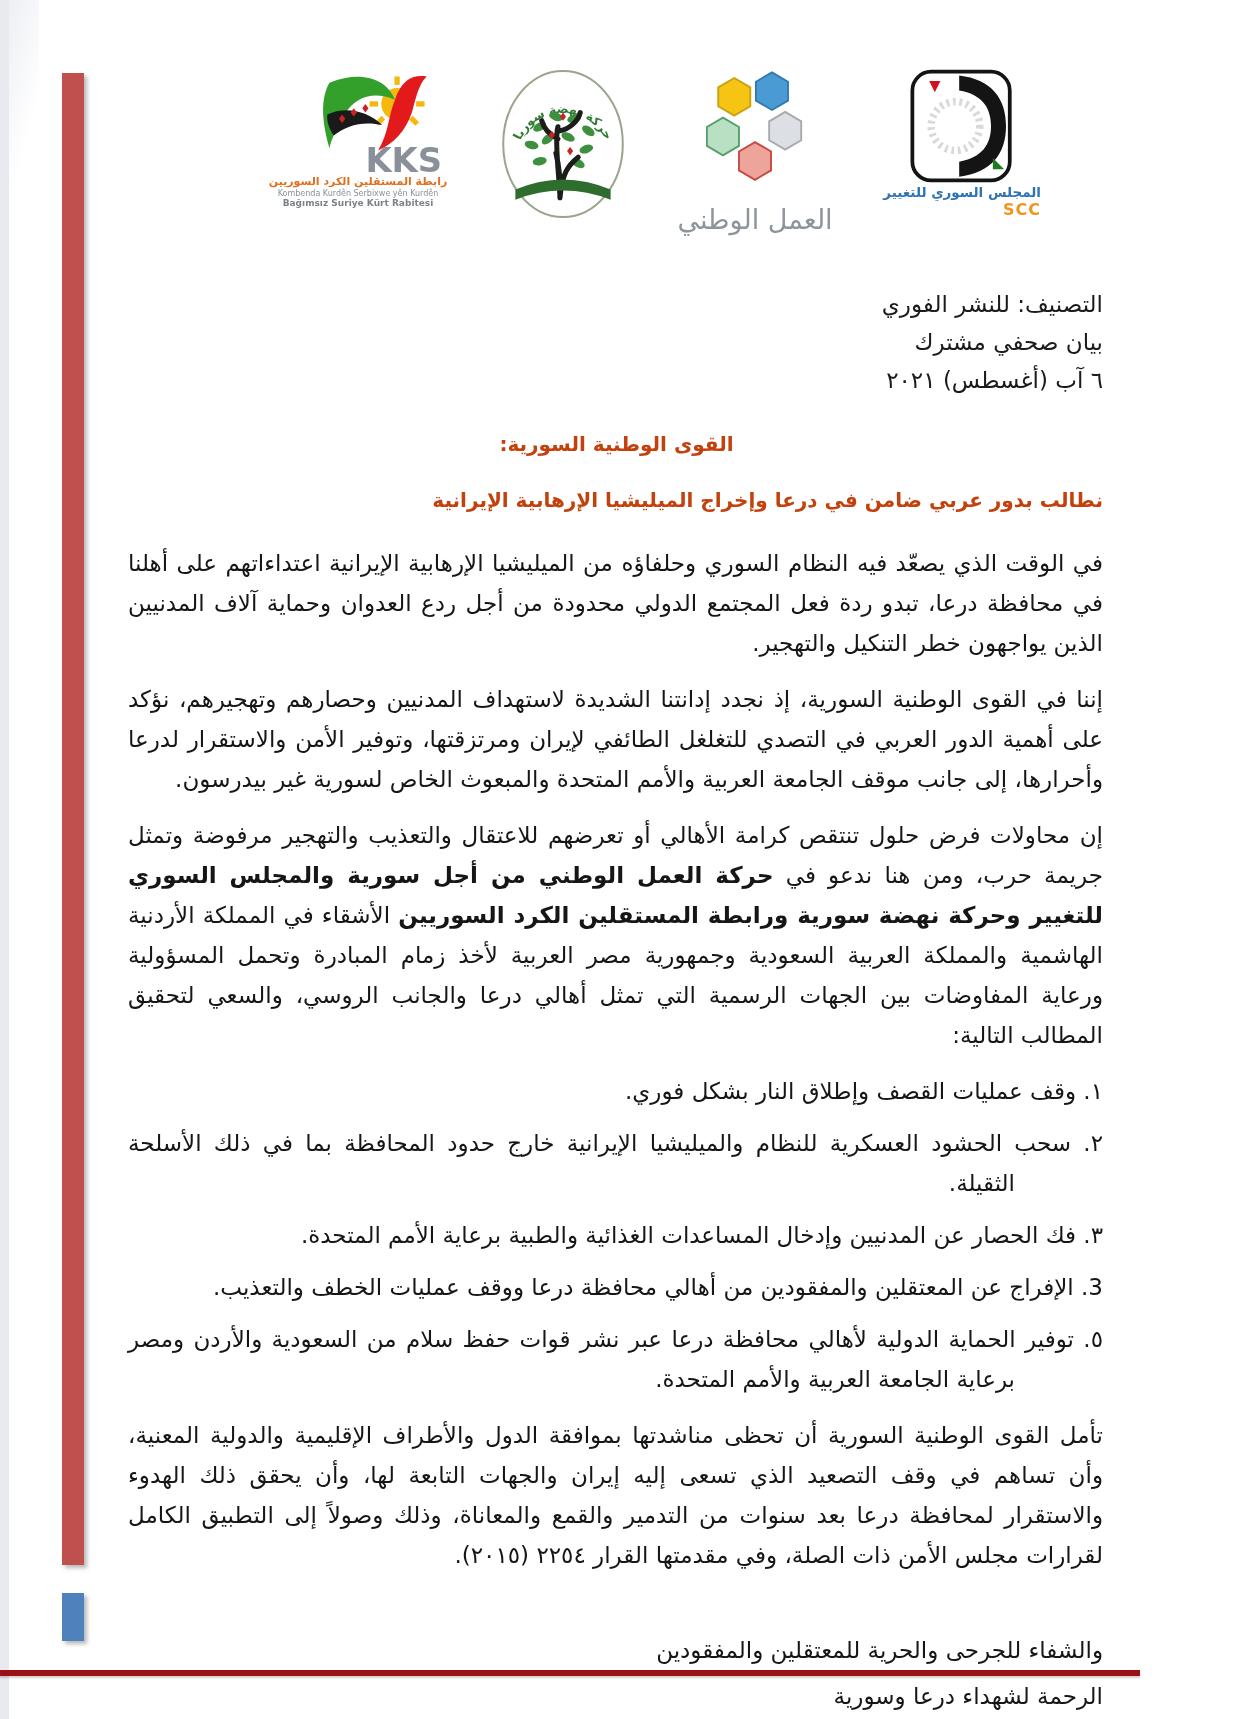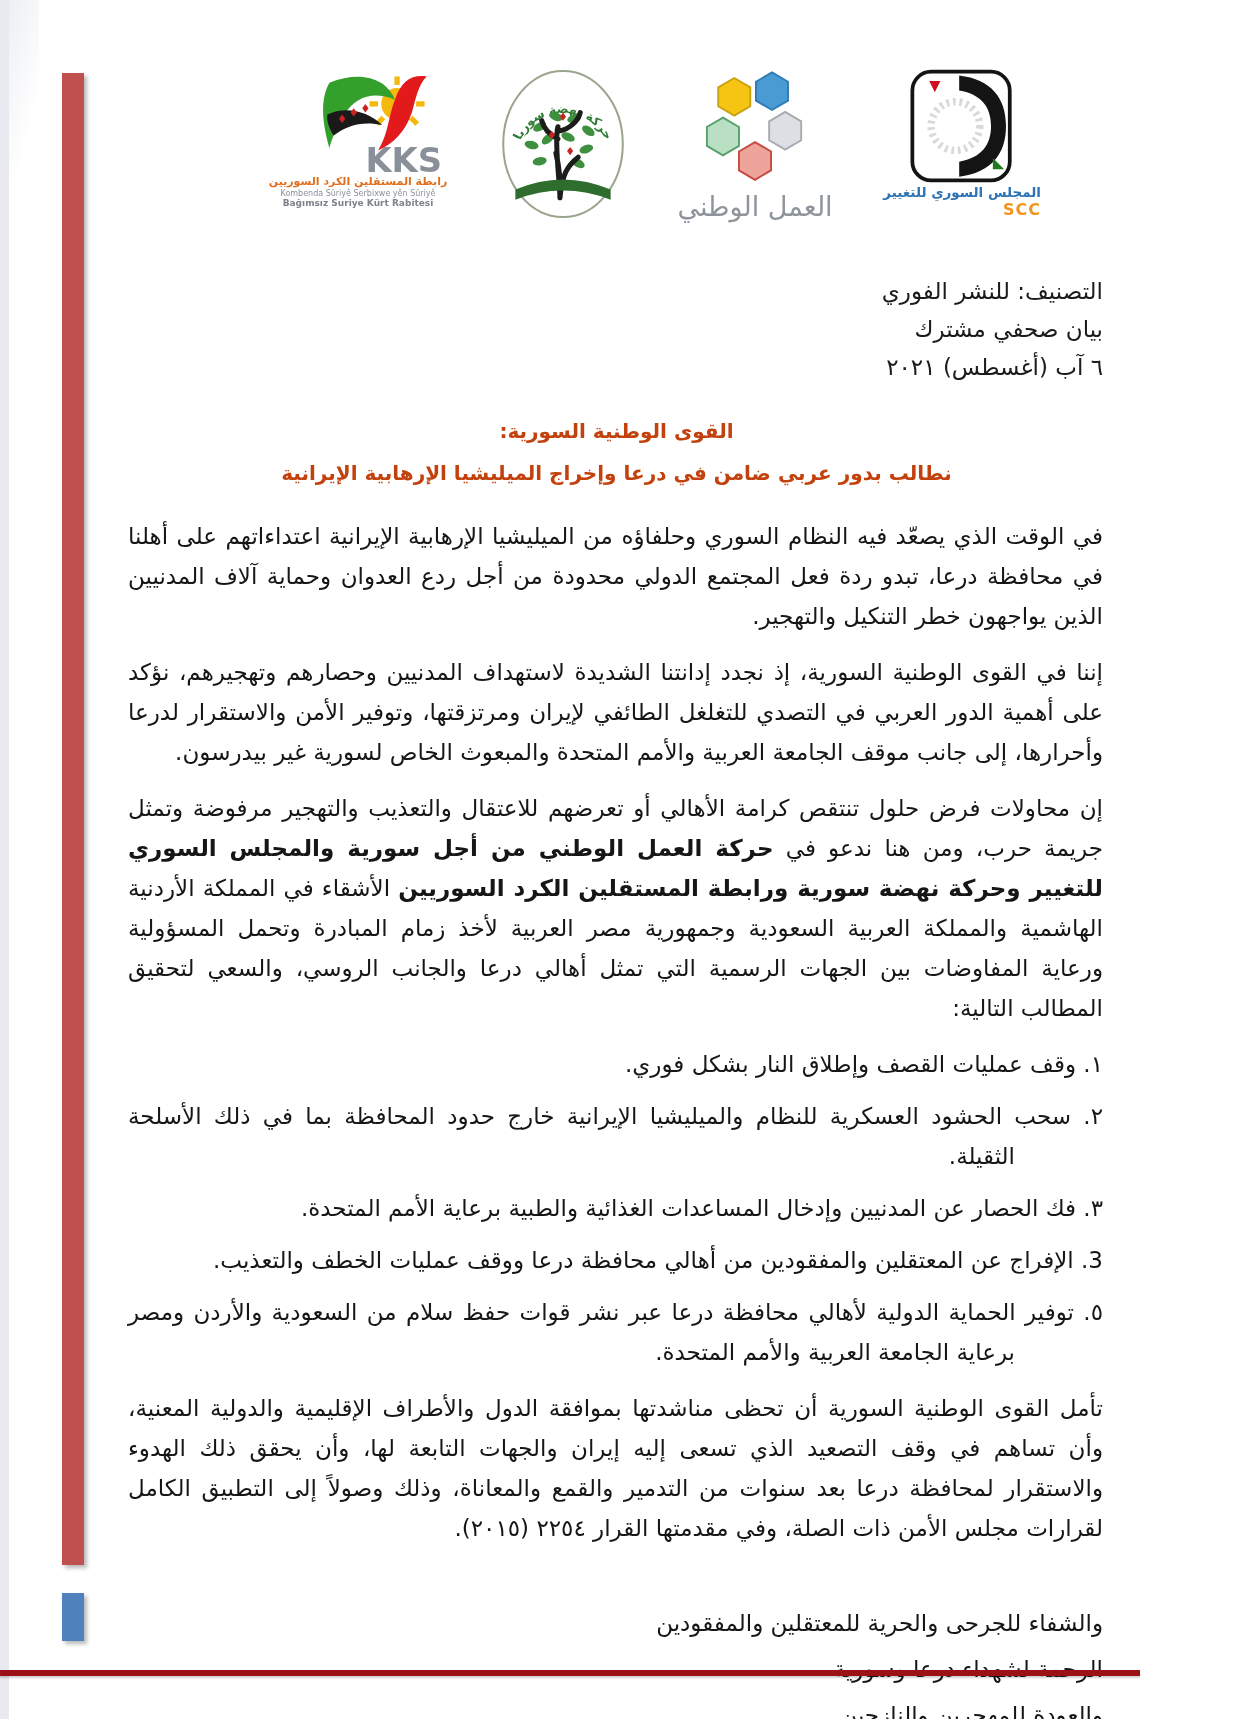--- a/index.html
+++ b/index.html
@@ -19,30 +19,30 @@
   .bottom-rule{position:absolute;left:0;top:1670px;width:1140px;height:6px;
     background:#9c1118;box-shadow:0 2px 2px rgba(0,0,0,.18);}
   
   .logos{margin:68px 192px 0 268px;display:flex;justify-content:space-between;
     align-items:flex-start;direction:ltr;}
   .logo{display:flex;flex-direction:column;align-items:center;}
   .kks-captions{width:180px;text-align:center;line-height:1.15;margin-top:-4px;direction:rtl;}
   .kks-cap1{font-size:11px;color:#e0701f;font-weight:bold;}
   .kks-cap2{font-size:8px;color:#8a9099;direction:ltr;}
   .kks-cap3{font-size:9px;color:#7d838b;font-weight:bold;direction:ltr;}
-  .amal-caption{font-size:27px;color:#8d949c;margin-top:5px;letter-spacing:0;}
+  .amal-caption{font-size:27px;color:#8d949c;margin-top:18px;letter-spacing:0;}
   .scc-captions{text-align:right;line-height:1.2;margin-top:-2px;}
   .scc-label{font-size:13.5px;font-weight:bold;color:#2e74b5;}
   .scc-acronym{font-size:16px;font-weight:bold;color:#f0941c;direction:ltr;letter-spacing:1px;}
   
   .header-block{margin:50px 130px 0 0;text-align:right;font-size:23px;line-height:38px;color:#1b1b1b;}
   
   .title-block{margin:24px 130px 0 130px;color:#c2410c;font-weight:bold;font-size:20px;line-height:42px;}
   .title-line1{text-align:center;}
-  .title-line2{text-align:center;}
+  .title-line2{text-align:right;margin-top:14px;}
   
   .body-text{margin:22px 130px 0 128px;font-size:23px;line-height:40px;text-align:justify;}
   .body-text p{margin:0 0 16px 0;}
   .demand{margin:0 0 12px 0;padding-right:88px;text-indent:-88px;text-align:justify;}
   .closing{margin:52px 130px 0 0;font-size:23px;line-height:46px;text-align:right;}
 </style>
 </head>
 <body>
 
 <div class="page">
@@ -71,21 +71,21 @@
         <path d="M58,14 C88,2 112,10 120,30 C100,22 84,26 72,44 C66,56 60,66 58,76 C50,48 50,28 58,14 Z" fill="#33a02c"></path>
         <path d="M120,30 C126,12 136,6 150,8 C142,16 140,28 136,42 C130,60 118,72 104,78 C114,62 114,44 120,30 Z" fill="#e31a1c"></path>
         <path d="M56,44 C72,36 94,40 108,54 C90,50 74,54 62,64 C58,58 55,50 56,44 Z" fill="#1a1a1a"></path>
         <path d="M70,44 l3,4 -3,4 -3,-4 Z" fill="#cc2222"></path>
         <path d="M81,38 l3,4 -3,4 -3,-4 Z" fill="#cc2222"></path>
         <path d="M92,34 l3,4 -3,4 -3,-4 Z" fill="#cc2222"></path>
         <text x="92" y="98" font-size="32" font-weight="bold" fill="#8a9099" direction="ltr">KKS</text>
       </svg>
       <div class="kks-captions">
         <div class="kks-cap1">رابطة المستقلين الكرد السوريين</div>
-        <div class="kks-cap2">Kombenda Sûriyê Serbixwe yên Sûriyê</div>
+        <div class="kks-cap2">Kombenda Kurdên Serbixwe yên Kurdên</div>
         <div class="kks-cap3">Bağımsız Suriye Kürt Rabitesi</div>
       </div>
     </div>
 
     <div class="logo">
       <svg width="128" height="152" viewBox="0 0 126 150">
         <ellipse cx="63" cy="75" rx="59" ry="72" fill="#ffffff" stroke="#9aa58e" stroke-width="2"></ellipse>
         <path id="nahda-arc" d="M20,74 A46,46 0 0 1 106,74" fill="none"></path>
         <text font-size="12" font-weight="bold" fill="#2f7a33">
           <textPath href="#nahda-arc" startOffset="50%" text-anchor="middle">حركة نهضة سوريا</textPath>

